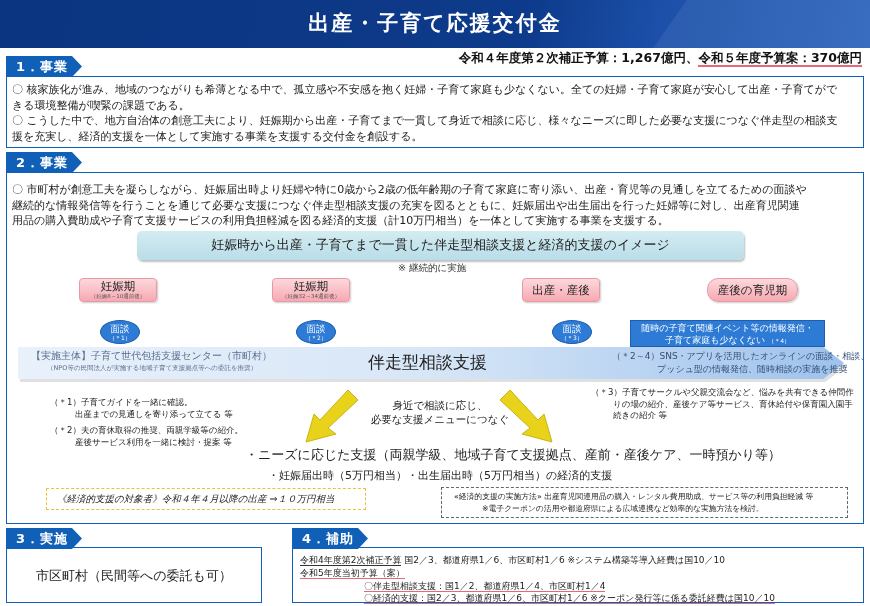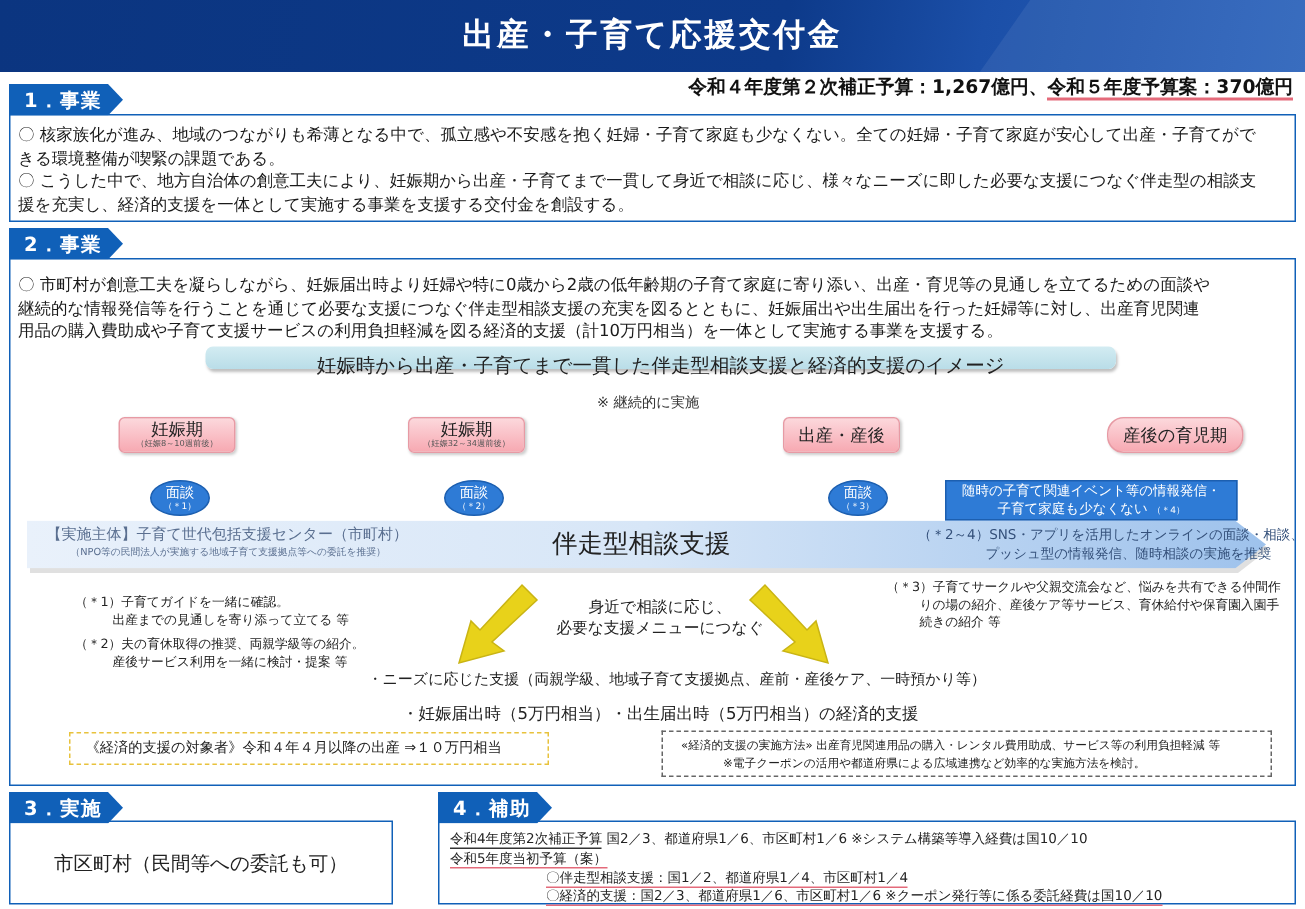--- a/index.html
+++ b/index.html
@@ -10,21 +10,21 @@
   .header-title { position: absolute; left: 0; right: 0; top: 9px; text-align: center; color: #ffffff; font-size: 21px; font-weight: bold; letter-spacing: 2px; }
 
   .budget { position: absolute; right: 8px; top: 50px; font-size: 12.5px; font-weight: bold; color: #111; }
   .budget .u { border-bottom: 2px solid #e46a7a; }
 
   .sec-label { position: absolute; height: 21px; background: #1060b8; color: #fff; font-weight: bold; font-size: 13px; padding: 2px 0 0 10px; clip-path: polygon(0 0, calc(100% - 10px) 0, 100% 50%, calc(100% - 10px) 100%, 0 100%); letter-spacing: 1px; }
   .sec-box { position: absolute; border: 1.5px solid #1060b8; background: #fff; }
 
   .p { position: absolute; font-size: 11px; line-height: 15.5px; }
 
-  .banner { position: absolute; left: 137px; top: 231px; width: 607px; height: 15px; background: linear-gradient(#d3ecf2, #b9dde8); border-radius: 5px; box-shadow: 1px 2px 2px rgba(0,0,0,0.25); text-align: center; font-size: 13px; line-height: 27px; color: #222; }
+  .banner { position: absolute; left: 137px; top: 231px; width: 607px; height: 29px; background: linear-gradient(#d3ecf2, #b9dde8); border-radius: 5px; box-shadow: 1px 2px 2px rgba(0,0,0,0.25); text-align: center; font-size: 13px; line-height: 27px; color: #222; }
   .cont-note { position: absolute; left: 398px; top: 262px; font-size: 9.5px; color: #333; }
 
   .phase { position: absolute; height: 24px; background: linear-gradient(#fcd8dc, #f7a9b2); border: 1px solid #e79aa4; border-radius: 4px; text-align: center; box-shadow: 1px 1px 2px rgba(0,0,0,0.2); }
   .phase .t { display: block; font-size: 11.5px; line-height: 13px; margin-top: 1px; color: #222; }
   .phase .s { display: block; font-size: 5.5px; line-height: 7px; color: #555; }
   .phase.single .t { line-height: 22px; margin-top: 0; }
 
   .mendan { position: absolute; width: 40px; height: 24px; border-radius: 50%; background: #2e7bd6; border: 1px solid #1c5fb0; color: #fff; text-align: center; }
   .mendan .t { display: block; font-size: 9.5px; line-height: 11px; margin-top: 2px; }
   .mendan .s { display: block; font-size: 6px; line-height: 8px; }
@@ -37,24 +37,24 @@
   .ent2 { position: absolute; left: 47px; top: 364px; font-size: 6.5px; color: #5a6f90; }
   .bansou { position: absolute; left: 368px; top: 351px; font-size: 17px; color: #222; }
   .sns1 { position: absolute; left: 612px; top: 350px; font-size: 9px; color: #34507a; }
   .sns2 { position: absolute; left: 657px; top: 363px; font-size: 9px; color: #34507a; font-family: Liberation Serif, serif; }
 
   .note { position: absolute; font-size: 8.5px; line-height: 11.5px; color: #222; }
 
   .yarrow { position: absolute; }
 
   .center-msg { position: absolute; left: 360px; top: 398px; width: 160px; text-align: center; font-size: 10.5px; line-height: 14px; color: #222; }
-  .needs { position: absolute; left: 245px; top: 446px; font-size: 10px; color: #222; }
+  .needs { position: absolute; left: 245px; top: 446px; font-size: 13px; color: #222; }
   .econ { position: absolute; left: 268px; top: 468px; font-size: 11px; color: #222; }
 
-  .target-box { position: absolute; left: 46px; top: 488px; width: 320px; height: 22px; border: 1px dashed #e8c23c; font-size: 9.5px; line-height: 20px; padding-left: 10px; color: #222; }
+  .target-box { position: absolute; left: 46px; top: 488px; width: 320px; height: 22px; border: 1px dashed #e8c23c; font-size: 9.5px; line-height: 20px; padding-left: 10px; color: #222; font-style: italic; }
   .method-box { position: absolute; left: 441px; top: 487px; width: 407px; height: 31px; border: 1px dashed #666; font-size: 7.8px; line-height: 12px; padding: 3px 0 0 12px; color: #222; }
 
   .kuchou { position: absolute; left: 36px; top: 567px; font-size: 13px; color: #222; }
   .rate { position: absolute; font-size: 9px; line-height: 12px; color: #222; }
   .rate .ul-b { border-bottom: 1px solid #333; }
   .rate .ul-r { border-bottom: 1.5px solid #e46a7a; }
 </style>
 </head>
 <body>
 
@@ -90,21 +90,21 @@
   <span class="t">妊娠期</span>
   <span class="s">（妊娠8～10週前後）</span>
 </div>
 <div class="phase" style="left:272px; top:278px; width:78px;">
   <span class="t">妊娠期</span>
   <span class="s">（妊娠32～34週前後）</span>
 </div>
 <div class="phase single" style="left:522px; top:278px; width:78px;">
   <span class="t">出産・産後</span>
 </div>
-<div class="phase single" style="left:738px; top:278px; width:91px;border-radius:11px;">
+<div class="phase single" style="left:707px; top:278px; width:91px;border-radius:11px;">
   <span class="t">産後の育児期</span>
 </div>
 
 <div class="mendan" style="left:100px; top:320px;">
   <span class="t">面談</span>
   <span class="s">（＊1）</span>
 </div>
 <div class="mendan" style="left:296px; top:320px;">
   <span class="t">面談</span>
   <span class="s">（＊2）</span>

